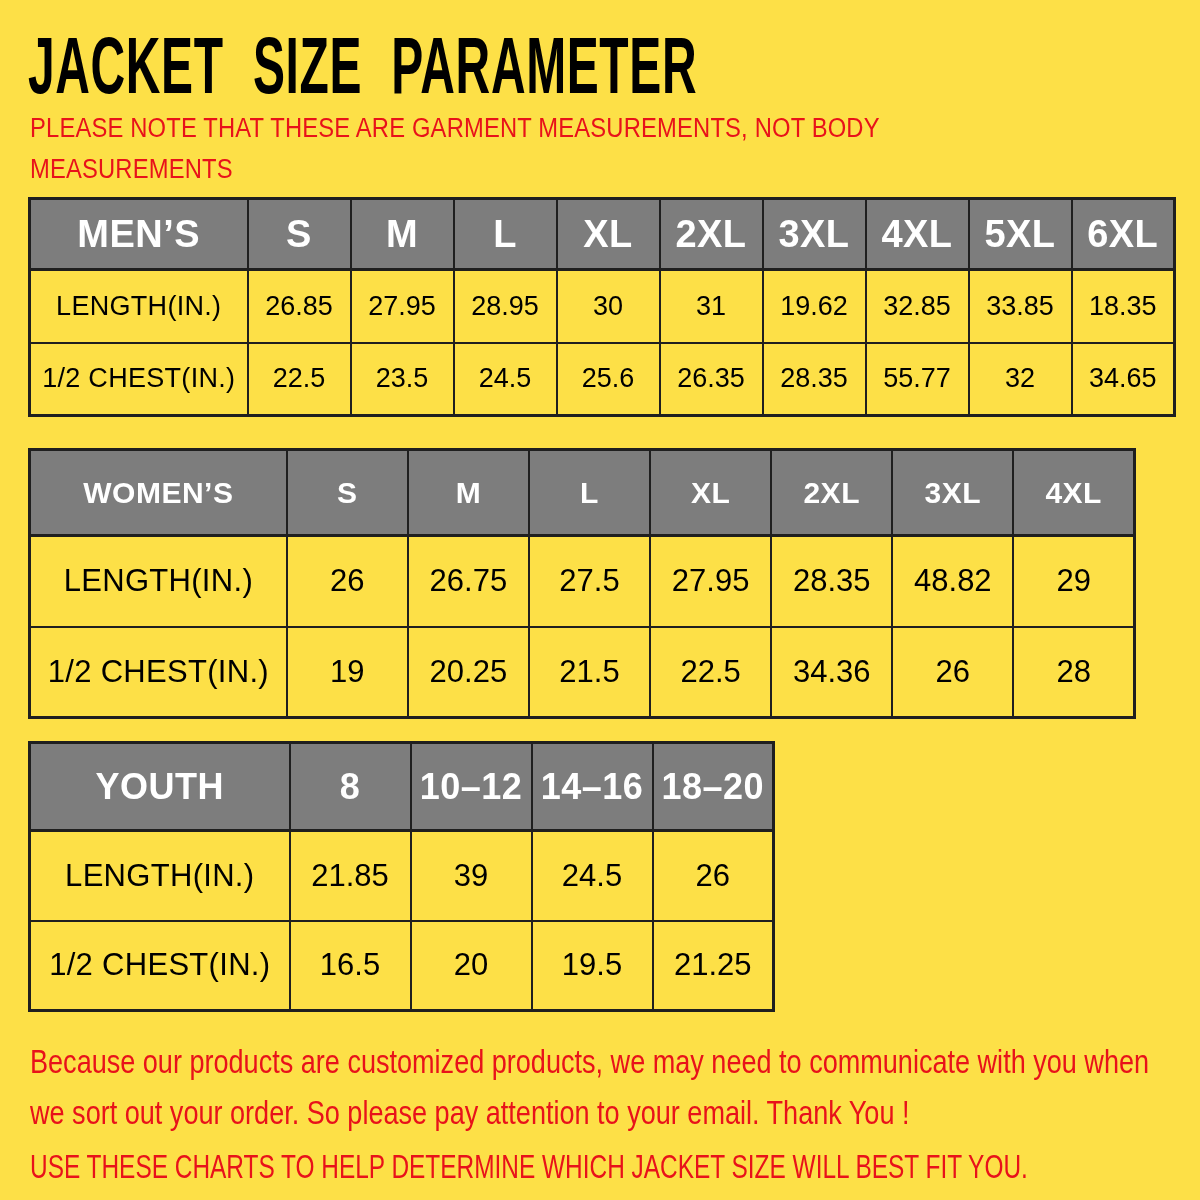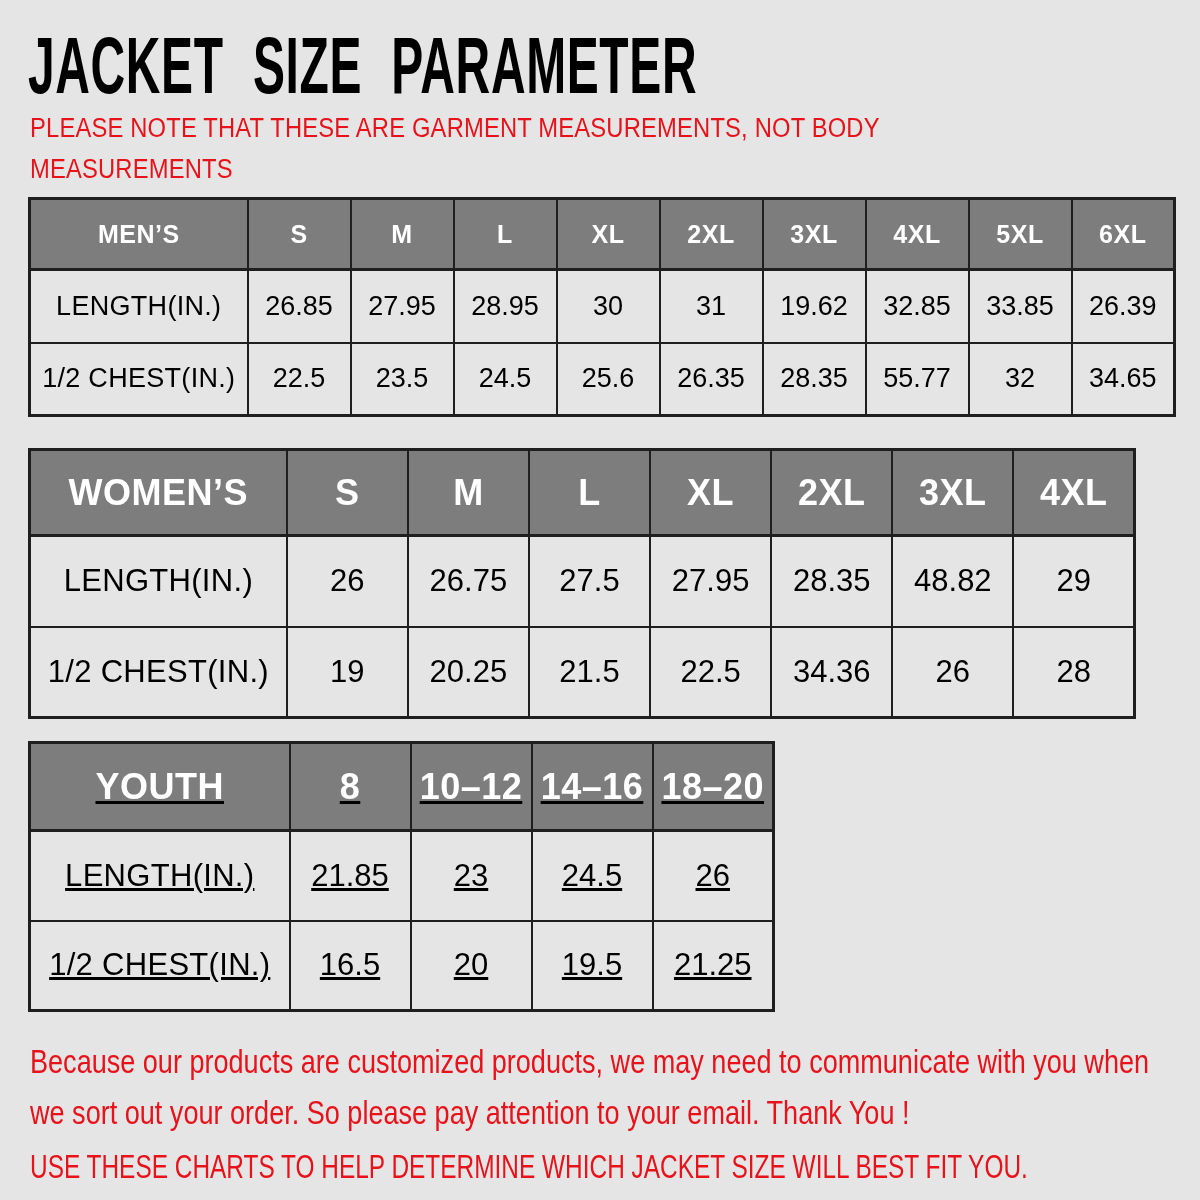--- a/index.html
+++ b/index.html
@@ -1,17 +1,17 @@
 <!DOCTYPE html>
 <html><head>
 <meta charset="utf-8">
 <style>
   html,body { margin:0; padding:0; background:#ffffff; }
   .page {
-    position:relative; width:1200px; height:1200px; background:#e5e5e5;
+    position:relative; width:1200px; height:1200px; background:#fde047;
     font-family:"Liberation Sans", sans-serif; color:#000; overflow:hidden;
     box-sizing:border-box; padding:26px 0 0 28px;
   }
   .title {
     margin:0; font-size:80px; line-height:1.0; font-weight:bold; color:#000;
     white-space:nowrap; letter-spacing:1px; word-spacing:0.32em;
     transform:scaleX(0.60); transform-origin:left top;
   }
   .note {
     margin:2px 0 0 2px; width:1010px; color:#e8121a; font-size:27px;
@@ -23,28 +23,28 @@
     border:3px solid #1f1f1f;
   }
   table.size-table th, table.size-table td {
     border:2px solid #1f1f1f; padding:0; overflow:hidden; vertical-align:middle;
   }
   table.size-table tr.head th {
     background:#7d7d7d; color:#ffffff; font-weight:bold; border-bottom:3px solid #1f1f1f;
     letter-spacing:0.5px;
   }
   table.mens   { margin-top:8px;  width:1146px; font-size:27px; }
-  table.mens   tr.head th { font-size:25px; }
+  table.mens   tr.head th { font-size:38px; }
   table.mens   tr.head    { height:71px; }
   table.mens   tr.body    { height:73px; }
   table.womens { margin-top:31px; width:1108px; font-size:31px; }
-  table.womens tr.head th { font-size:36px; }
+  table.womens tr.head th { font-size:30px; }
   table.womens tr.head    { height:86px; }
   table.womens tr.body    { height:91px; }
-  table.youth  { margin-top:22px; width:746px;  font-size:31px;text-decoration:underline; }
+  table.youth  { margin-top:22px; width:746px;  font-size:31px; }
   table.youth  tr.head th { font-size:36px; }
   table.youth  tr.head    { height:88px; }
   table.youth  tr.body    { height:90px; }
   td.rowlabel { letter-spacing:0.3px; }
   .footer-para {
     margin:24px 0 0 2px; width:1400px; color:#e8121a; font-size:33px;
     line-height:1.55; transform:scaleX(0.82); transform-origin:left top;
   }
   .footer-caption {
     margin:6px 0 0 2px; color:#e8121a; font-size:33px; line-height:1.4;
@@ -89,21 +89,21 @@
     <tr class="body">
       <td class="rowlabel">LENGTH(IN.)</td>
       <td>26.85</td>
       <td>27.95</td>
       <td>28.95</td>
       <td>30</td>
       <td>31</td>
       <td>19.62</td>
       <td>32.85</td>
       <td>33.85</td>
-      <td>26.39</td>
+      <td>18.35</td>
     </tr>
     <tr class="body">
       <td class="rowlabel">1/2 CHEST(IN.)</td>
       <td>22.5</td>
       <td>23.5</td>
       <td>24.5</td>
       <td>25.6</td>
       <td>26.35</td>
       <td>28.35</td>
       <td>55.77</td>
@@ -170,21 +170,21 @@
         <tr class="head">
       <th>YOUTH</th>
       <th>8</th>
       <th>10–12</th>
       <th>14–16</th>
       <th>18–20</th>
     </tr>
     <tr class="body">
       <td class="rowlabel">LENGTH(IN.)</td>
       <td>21.85</td>
-      <td>23</td>
+      <td>39</td>
       <td>24.5</td>
       <td>26</td>
     </tr>
     <tr class="body">
       <td class="rowlabel">1/2 CHEST(IN.)</td>
       <td>16.5</td>
       <td>20</td>
       <td>19.5</td>
       <td>21.25</td>
     </tr>

